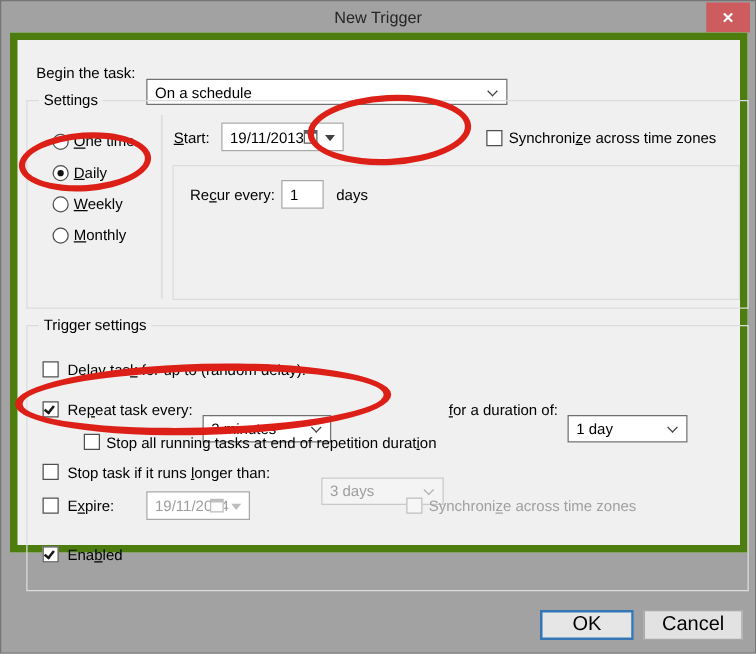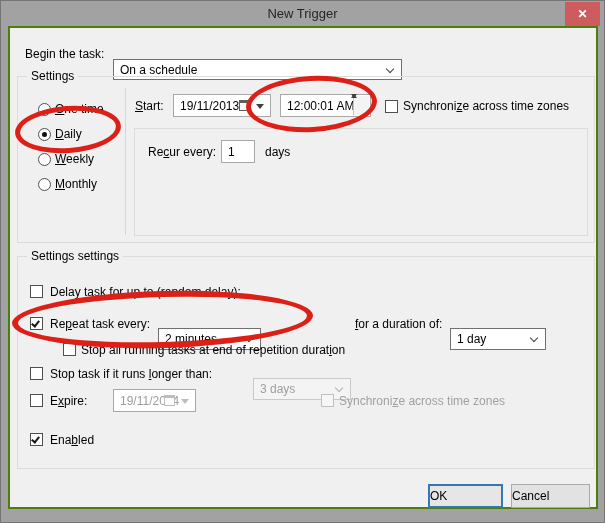--- a/index.html
+++ b/index.html
@@ -10,22 +10,22 @@
             border:1px solid #757575; overflow:hidden; }
 
   
   .titlebar { position:absolute; top:0; left:0; right:0; height:40px; }
   .title { display:block; text-align:center; line-height:25px; font-size:13px; color:#252525; }
   .close-btn { position:absolute; top:1px; right:4px; width:35px; height:24px;
                background:#cd5c5e; border:none; cursor:pointer; }
   .close-btn .x-glyph { color:#fff; font-size:12px; font-weight:bold; line-height:24px; display:block; text-align:center; }
 
   
-  .body { position:absolute; left:7px; top:25px; width:590px; height:483px;
-          background:#f0f0f0; border:2px solid #4d7c0f; }
+  .body { position:absolute; left:7px; top:25px; width:590px; height:416px;
+          background:#f0f0f0; border:6px solid #4d7c0f; }
 
   .lbl { position:absolute; white-space:nowrap; line-height:14px; }
   .lbl.dim, .dim { color:#a0a0a0; }
 
   
   .group { position:absolute; border:1px solid #dcdcdc; }
   .legend { position:absolute; top:-8px; left:9px; background:#f0f0f0; padding:0 4px; line-height:14px; }
 
   .vsep { position:absolute; width:1px; background:#d6d6d6; }
 
@@ -73,21 +73,21 @@
   .cb.gray { border-color:#bfbfbf; background:#f6f6f6; }
 
   
   .radio { position:absolute; width:13px; height:13px; border:1px solid #4f4f4f; border-radius:50%; background:#fff; }
   .radio .dot { display:none; }
   .radio.selected .dot { display:block; position:absolute; left:3px; top:3px; width:5px; height:5px;
                          border-radius:50%; background:#111; }
 
   
   .btn { position:absolute; height:24px; background:#e2e2e2; border:1px solid #a9a9a9;
-         font-family:"Liberation Sans", sans-serif; font-size:12px; text-align:left; cursor:pointer; }
+         font-family:"Liberation Sans", sans-serif; font-size:16px; text-align:center; cursor:pointer; }
   .btn.default { border:2px solid #3577b5; background:#e6e6e6; }
 
   
   .ellipse { position:absolute; border-radius:50%; pointer-events:none; z-index:50; }
   .e1 { left:14px; top:105px; width:106px; height:47px; border:5px solid #dc1f17; transform:rotate(-4deg); }
   .e2 { left:245px; top:75px; width:131px; height:56px; border:5px solid #dc1f17; transform:rotate(-3deg); }
   .e3 { left:11px; top:290px; width:301px; height:57px; border:6px solid #dc1f17; transform:rotate(-1.5deg); }
 
   u { text-decoration:underline; }
 </style>
@@ -130,39 +130,32 @@
     <span class="lbl" style="left:45px;top:149px"><u>M</u>onthly</span>
 
     <div class="vsep" style="left:115px;top:60px;height:147px"></div>
 
     <span class="lbl" style="left:125px;top:71px"><u>S</u>tart:</span>
     <div class="picker" style="left:163px;top:66px;width:98px">
       <span class="picker-val">19/11/2013</span>
       <span class="cal-icon"></span>
       <span class="dd-arrow"></span>
     </div>
-    <div class="picker" style="left:270px;top:66px;width:91px">
-      <span class="picker-val">12:00:01 AM</span>
-      <span class="spin">
-        <span class="spin-btn up"><span class="tri-up"></span></span>
-        <span class="spin-btn down"><span class="tri-down"></span></span>
-      </span>
-    </div>
     <span class="cb" style="left:375px;top:72px"></span>
     <span class="lbl" style="left:393px;top:71px">Synchroni<u>z</u>e across time zones</span>
 
     <div class="panel" style="left:124px;top:100px;width:454px;height:108px"></div>
     <span class="lbl" style="left:138px;top:117px">Re<u>c</u>ur every:</span>
     <div class="textbox" style="left:211px;top:112px;width:34px">
       <span class="tb-val">1</span>
     </div>
     <span class="lbl" style="left:255px;top:117px">days</span>
 
     <div class="group" style="left:7px;top:228px;width:578px;height:213px">
-      <span class="legend">Settings settings</span>
+      <span class="legend">Trigger settings</span>
     </div>
 
     <span class="cb" style="left:20px;top:257px"></span>
     <span class="lbl" style="left:40px;top:257px">Delay tas<u>k</u> for up to (random delay):</span>
 
     <span class="cb checked" style="left:20px;top:289px">
         <span class="tick"></span>
       </span>
     <span class="lbl" style="left:40px;top:289px">Re<u>p</u>eat task every:</span>
     <div class="combo" style="left:148px;top:285px;width:103px;height:22px">

